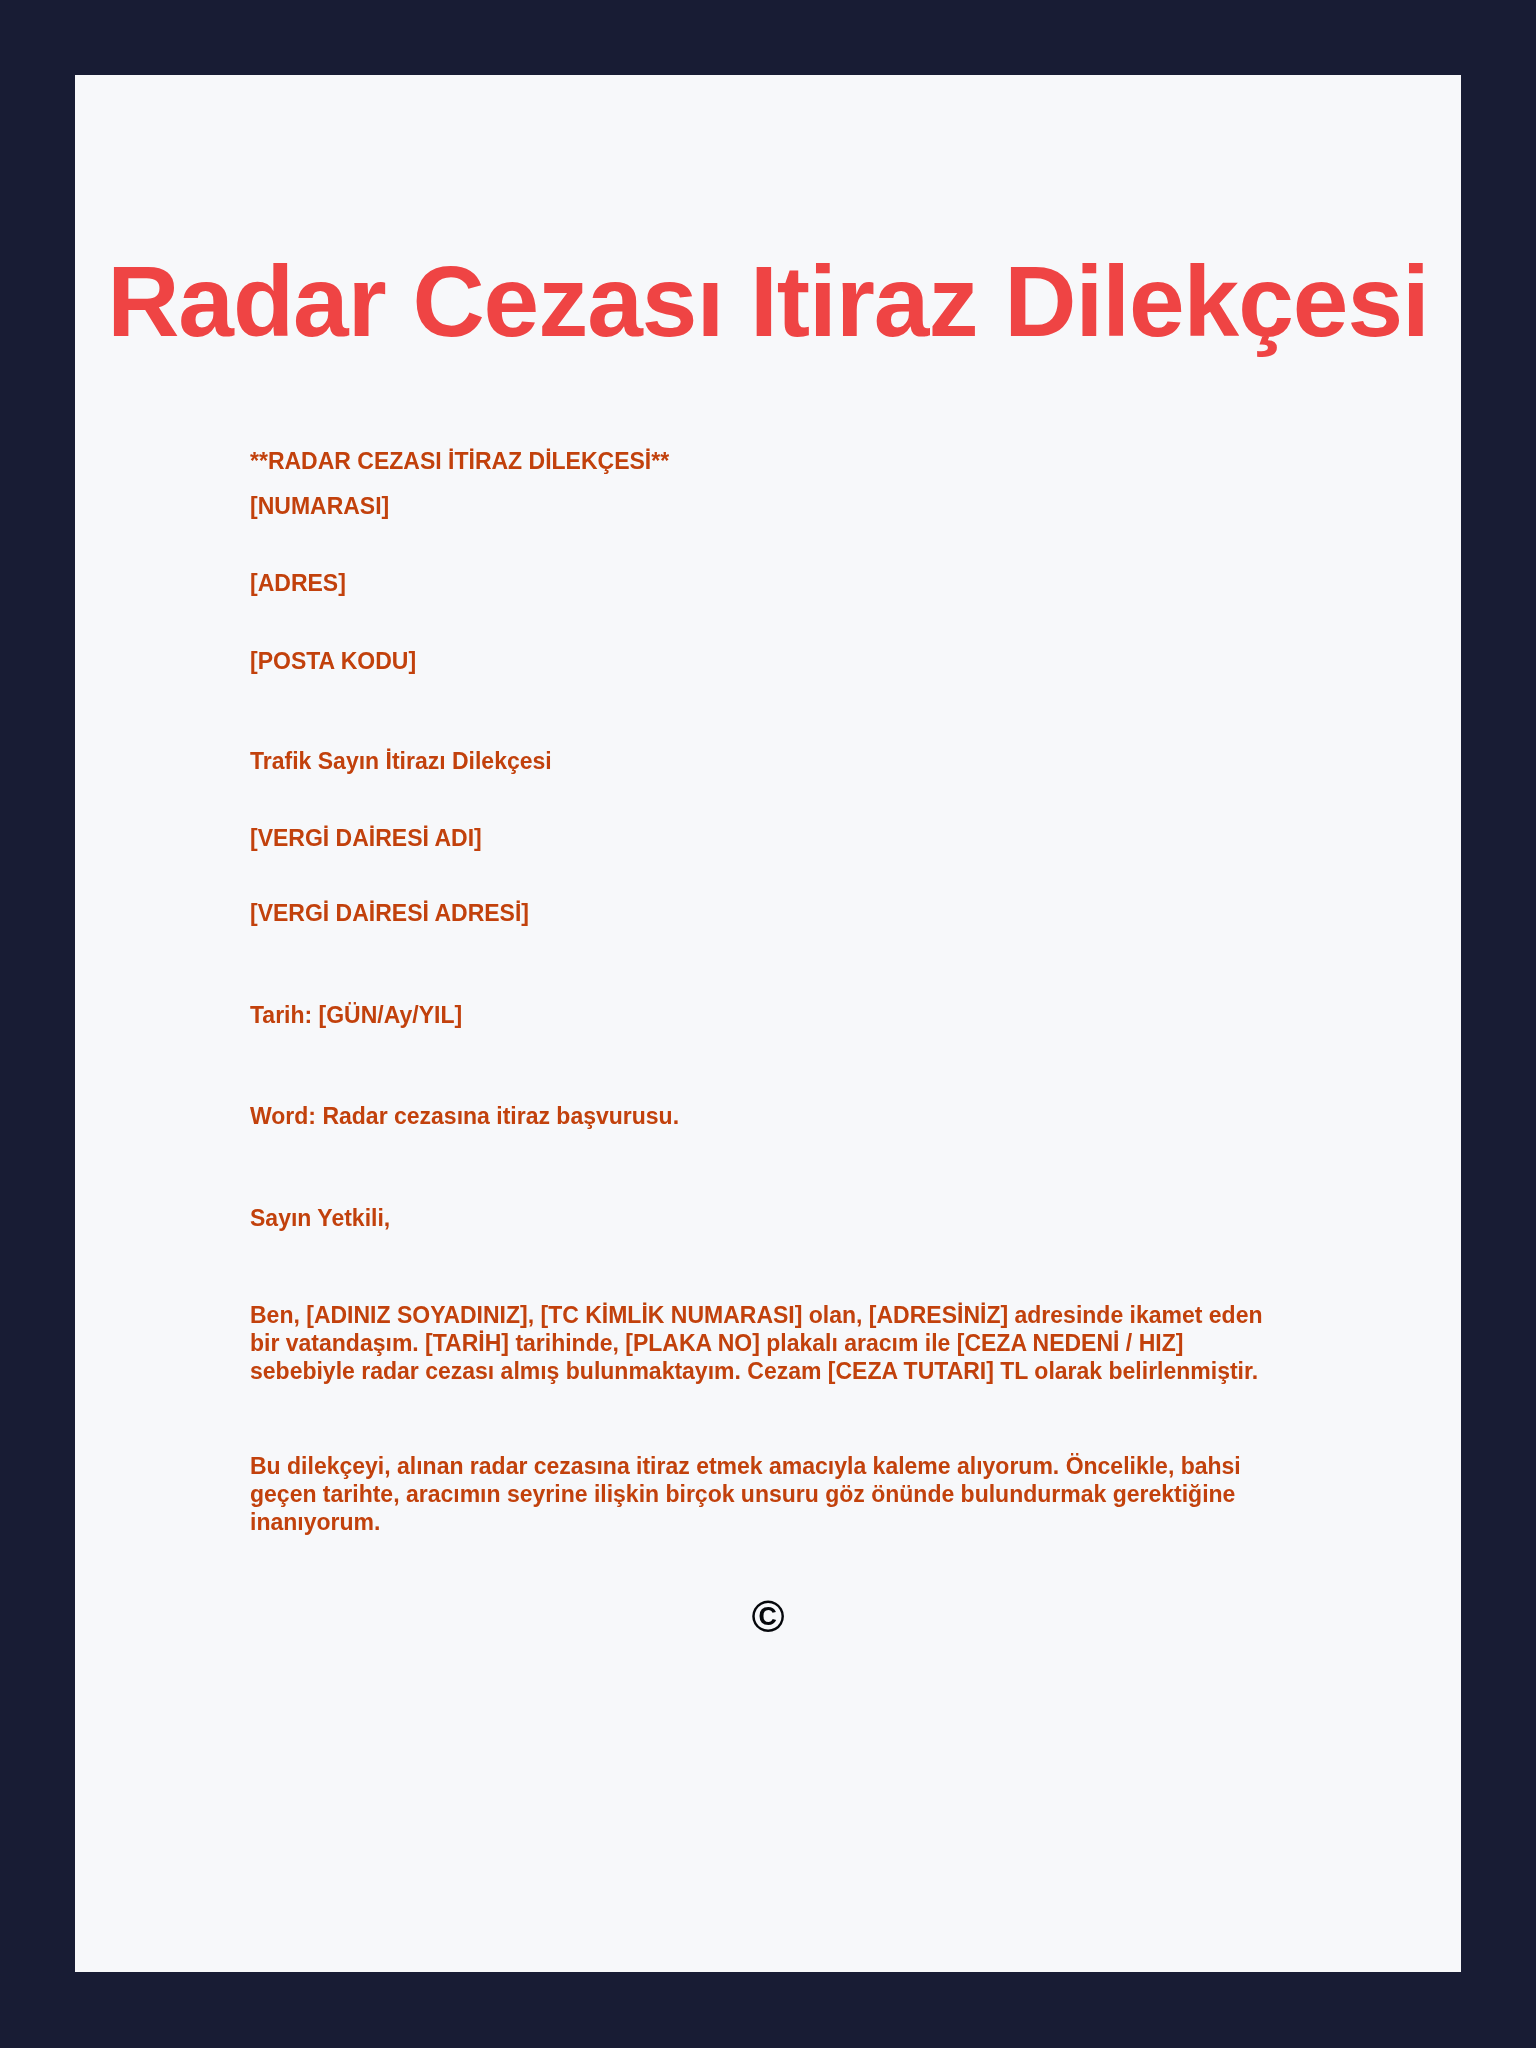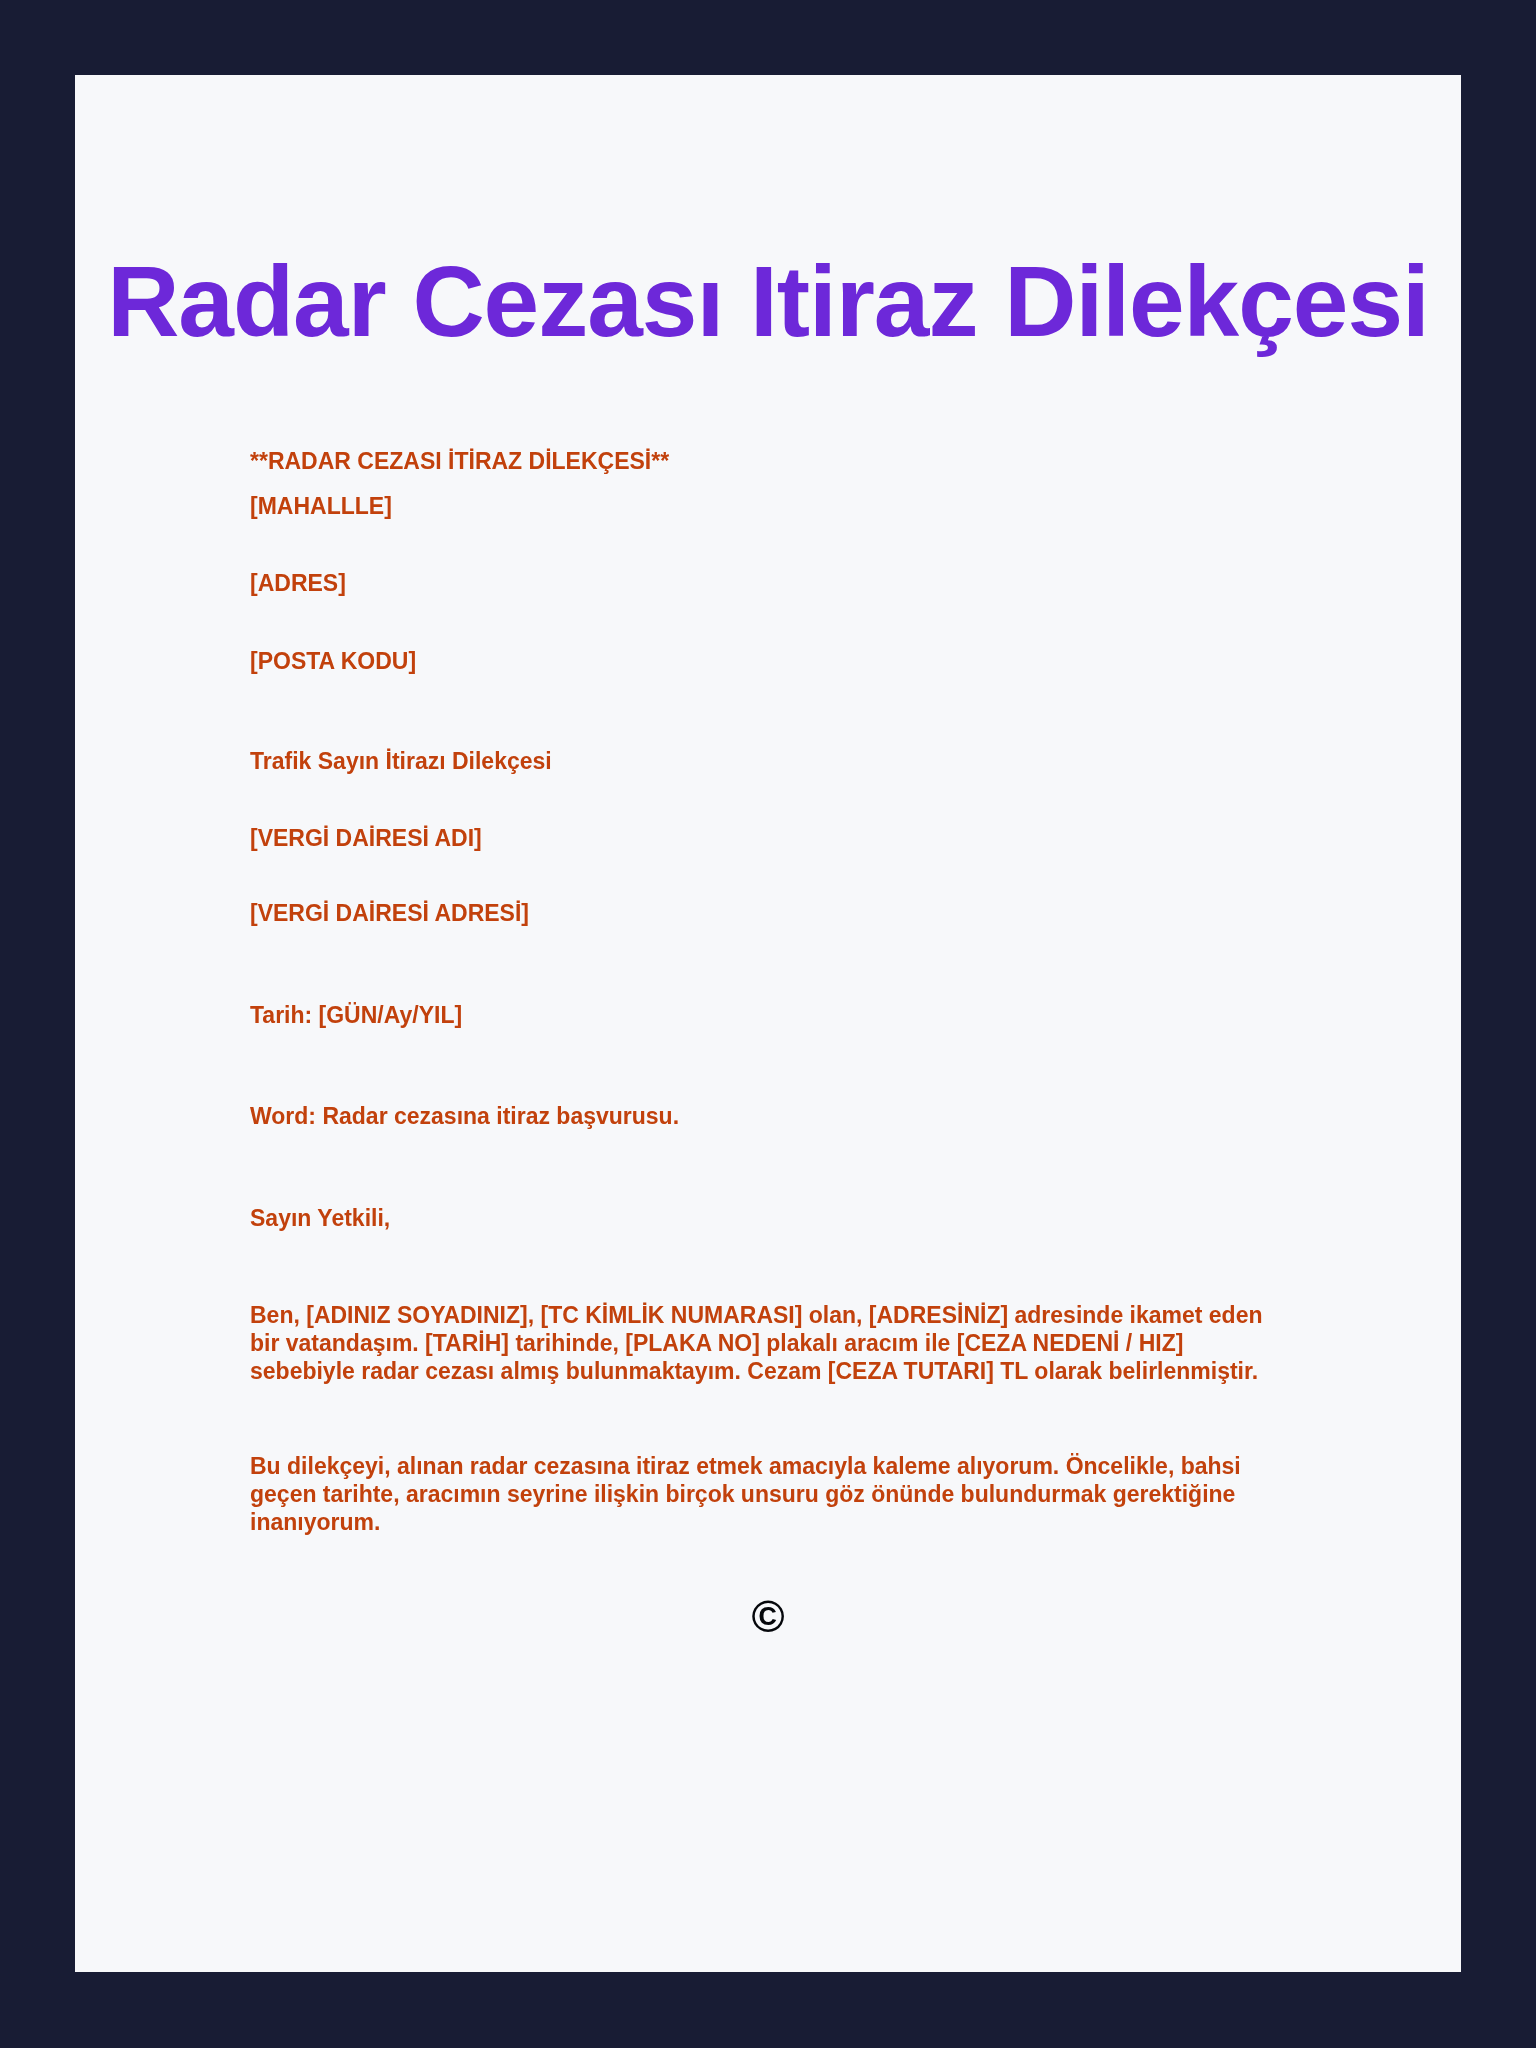--- a/index.html
+++ b/index.html
@@ -24,21 +24,21 @@
     box-sizing: border-box;
   }
   .page-title {
     margin: 0;
     padding: 175px 10px 0;
     text-align: center;
     font-size: 100px;
     line-height: 103px;
     font-weight: 700;
     letter-spacing: -1px;
-    color: #6d28d9;
+    color: #ef4444;
   }
   .page-title .title-line {
     display: block;
   }
   .doc-body {
     box-sizing: content-box;
     margin-top: 94px;
     padding-left: 175px;
     width: 1038px;
     font-size: 23px;
@@ -71,21 +71,21 @@
 <body>
 
 <div class="sheet">
 
   <h1 class="page-title">
     <span class="title-line">Radar Cezası Itiraz Dilekçesi</span>
   </h1>
 
   <div class="doc-body">
     <p class="g-sm">**RADAR CEZASI İTİRAZ DİLEKÇESİ**</p>
-    <p>[MAHALLLE]</p>
+    <p>[NUMARASI]</p>
     <p class="g-50">[ADRES]</p>
     <p class="g-lg">[POSTA KODU]</p>
     <p>Trafik Sayın İtirazı Dilekçesi</p>
     <p class="g-47">[VERGİ DAİRESİ ADI]</p>
     <p class="g-74">[VERGİ DAİRESİ ADRESİ]</p>
     <p class="g-73">Tarih: [GÜN/Ay/YIL]</p>
     <p class="g-74">Word: Radar cezasına itiraz başvurusu.</p>
     <p class="g-69">Sayın Yetkili,</p>
     <p class="g-67">Ben, [ADINIZ SOYADINIZ], [TC KİMLİK NUMARASI] olan, [ADRESİNİZ] adresinde ikamet eden bir vatandaşım. [TARİH] tarihinde, [PLAKA NO] plakalı aracım ile [CEZA NEDENİ / HIZ] sebebiyle radar cezası almış bulunmaktayım. Cezam [CEZA TUTARI] TL olarak belirlenmiştir.</p>
     <p class="last">Bu dilekçeyi, alınan radar cezasına itiraz etmek amacıyla kaleme alıyorum. Öncelikle, bahsi geçen tarihte, aracımın seyrine ilişkin birçok unsuru göz önünde bulundurmak gerektiğine inanıyorum.</p>

